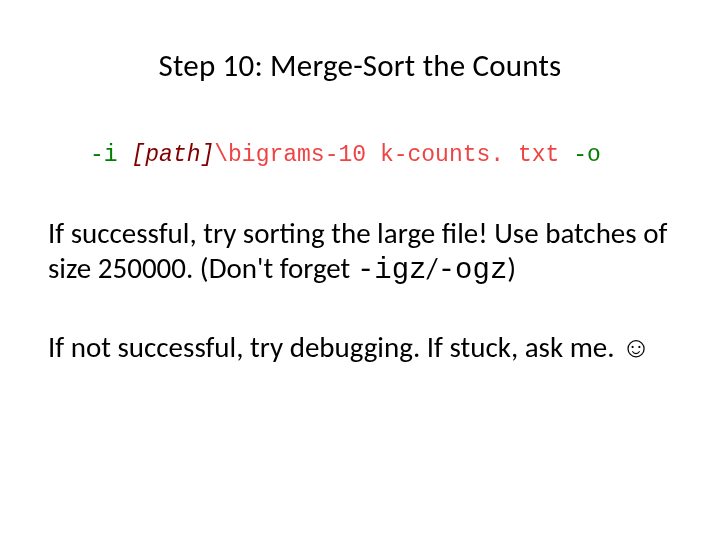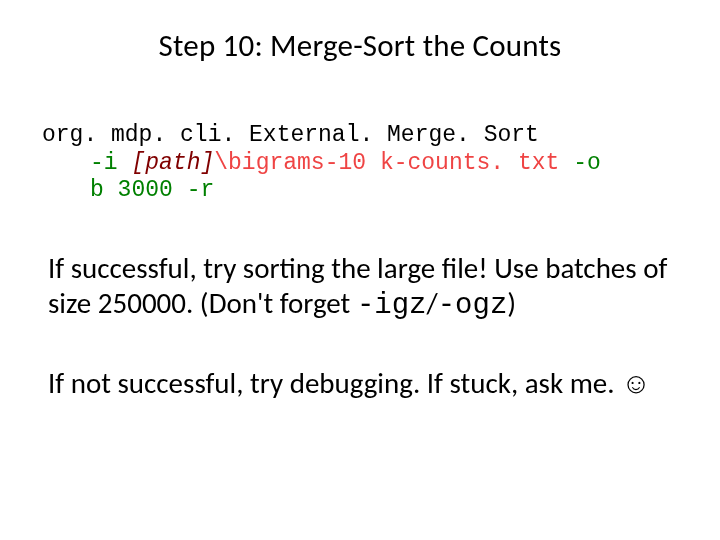--- a/index.html
+++ b/index.html
@@ -5,21 +5,21 @@
   * { margin: 0; padding: 0; box-sizing: border-box; }
   body {
     width: 720px;
     height: 540px;
     background: #ffffff;
     font-family: Calibri, "Segoe UI", Arial, sans-serif;
     color: #000;
     overflow: hidden;
   }
   .slide {
-    padding: 24px 48px 0 48px;
+    padding: 44px 48px 0 48px;
   }
   .title {
     font-size: 31px;
     font-weight: 400;
     text-align: center;
     margin-top: 2px;
     margin-bottom: 58px;
     letter-spacing: 0.2px;
   }
   .codeblock {
@@ -44,29 +44,24 @@
   .mono { font-family: "Courier New", Courier, monospace; }
 </style>
 </head>
 <body>
 
 <div class="slide">
 
   <h1 class="title">Step 10: Merge-Sort the Counts</h1>
 
   <div class="codeblock">
-    <div>org. mdp. cli. External. Merge. Sort</div>
     <span class="indent">
       <span class="green">-i</span>
       <span> </span><span class="darkred-italic">[path]</span><span class="darkred">\bigrams-10 k-counts. txt</span>
       <span> </span><span class="green">-o</span>
-    </span>
-    <span class="indent">
-      <span class="green">b 3000</span>
-      <span> </span><span class="green">-r</span>
     </span>
   </div>
 
   <p class="bodytext">
     <span>If successful, try sorting the large file! Use batches of size 250000. (Don't forget </span><span class="mono">-igz</span><span>/</span><span class="mono">-ogz</span><span>)</span>
   </p>
 
   <p class="bodytext">If not successful, try debugging. If stuck, ask me. ☺</p>
 
 </div>

